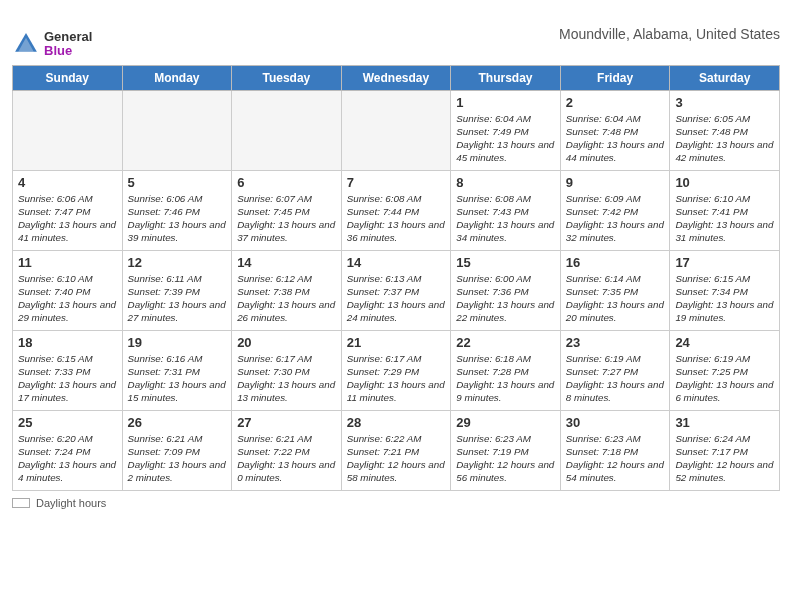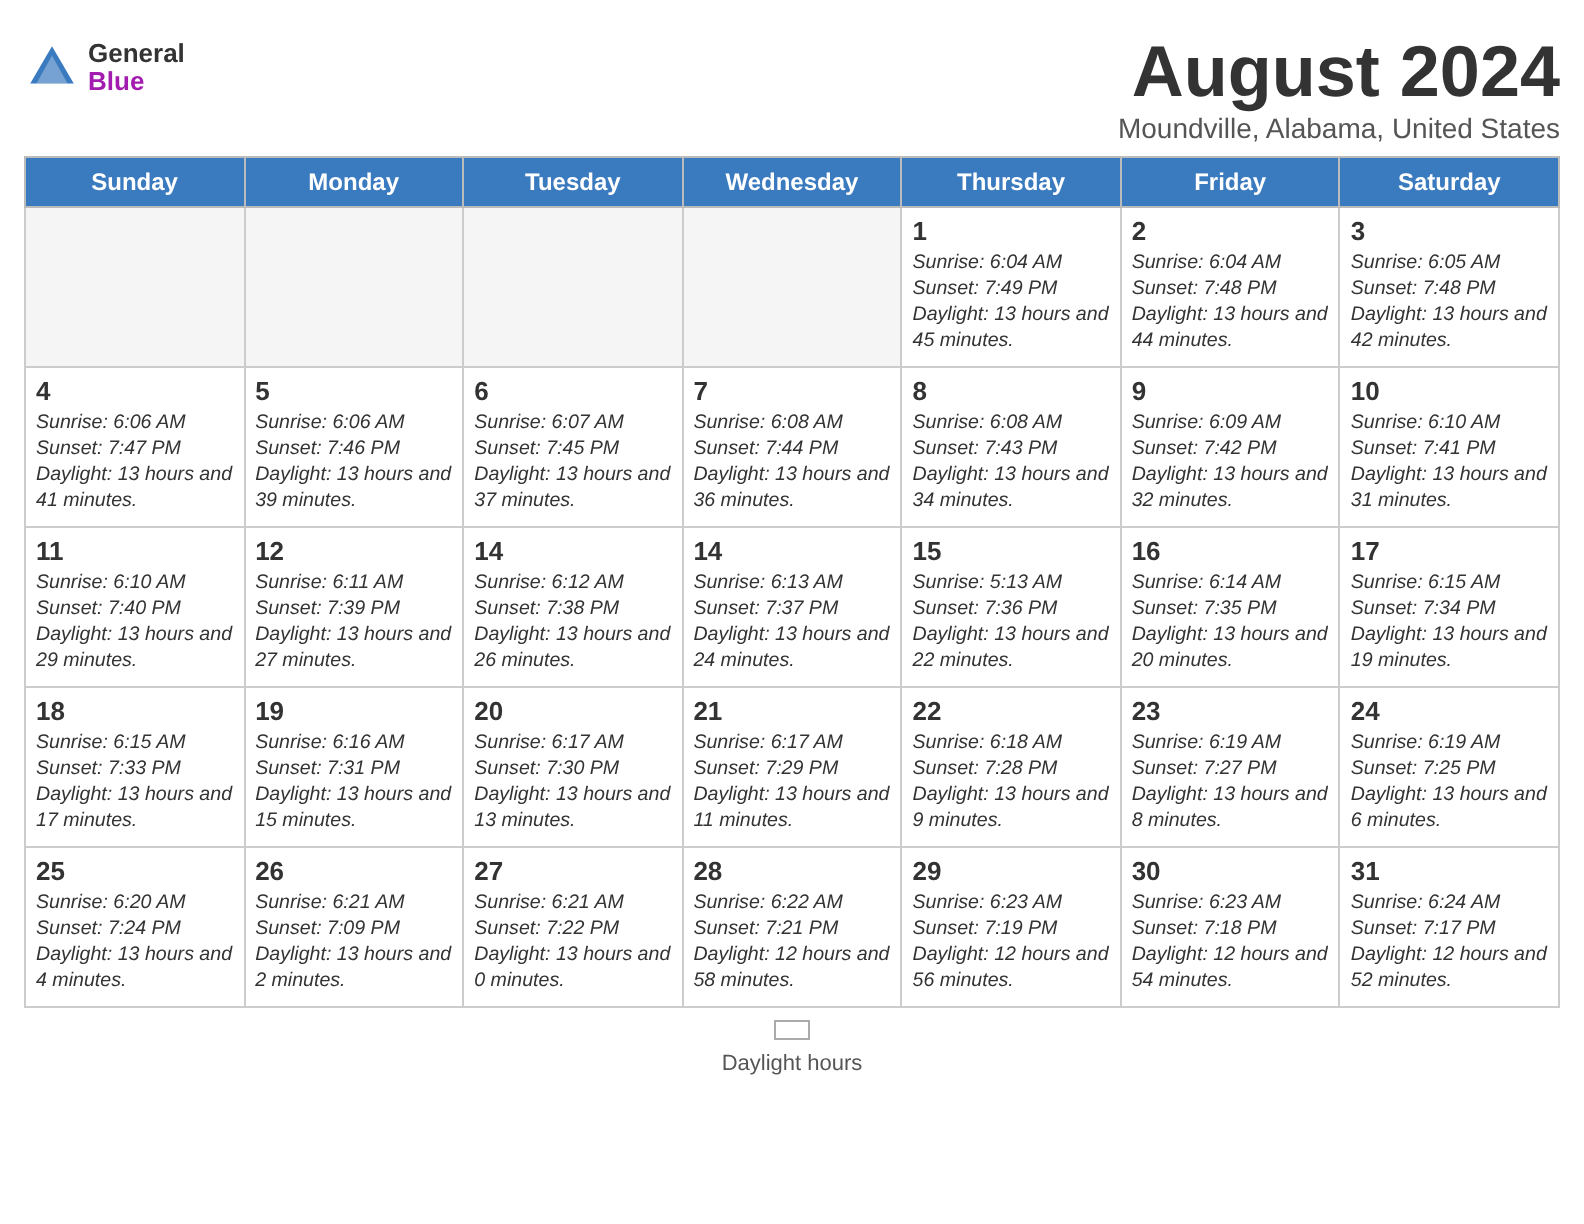--- a/index.html
+++ b/index.html
@@ -7,21 +7,21 @@
       font-family: Arial, sans-serif;
       background: #fff;
       width: 792px;
       min-height: 612px;
       padding: 0;
     }
     .page {
       width: 792px;
       min-height: 612px;
       background: #fff;
-      padding: 16px 12px 10px 12px;
+      padding: 26px 12px 10px 12px;
     }
     .header-area {
       display: flex;
       align-items: flex-start;
       justify-content: space-between;
       margin-bottom: 6px;
     }
     .logo {
       display: flex;
       align-items: center;
@@ -105,21 +105,20 @@
       line-height: 1.35;
       font-style: italic;
     }
     .footer-note {
       margin-top: 6px;
       font-size: 11px;
       color: #555;
       display: flex;
       align-items: center;
       gap: 6px;
-      flex-direction: column;
     }
     .footer-bar {
       display: inline-block;
       width: 18px;
       height: 10px;
       background: #fff;
       border: 1px solid #aaa;
     }
   </style>
 </head>
@@ -131,21 +130,20 @@
       <svg class="logo-icon" viewBox="0 0 36 36" xmlns="http://www.w3.org/2000/svg">
         <polygon points="18,4 32,28 4,28" fill="#3a7abf"></polygon>
         <polygon points="18,10 28,28 8,28" fill="#fff" opacity="0.3"></polygon>
       </svg>
       <div class="logo-text">
         <span class="logo-general">General</span>
         <span class="logo-blue">Blue</span>
       </div>
     </div>
     <div class="title-area">
-      <div class="month-title">August 2024</div>
       <div class="location-title">Moundville, Alabama, United States</div>
     </div>
   </div>
 
   <table class="calendar-table">
     <thead>
       <tr>
         <th>Sunday</th>
         <th>Monday</th>
         <th>Tuesday</th>
@@ -287,21 +285,21 @@
               <div class="day-number">14</div>
               <div class="day-info">Sunrise: 6:13 AM
 Sunset: 7:37 PM
 Daylight: 13 hours
 and 24 minutes.</div>
             </div>
           </td>
           <td>
             <div class="cell-content">
               <div class="day-number">15</div>
-              <div class="day-info">Sunrise: 5:13 AM
+              <div class="day-info">Sunrise: 6:00 AM
 Sunset: 7:36 PM
 Daylight: 13 hours
 and 22 minutes.</div>
             </div>
           </td>
           <td>
             <div class="cell-content">
               <div class="day-number">16</div>
               <div class="day-info">Sunrise: 6:14 AM
 Sunset: 7:35 PM

